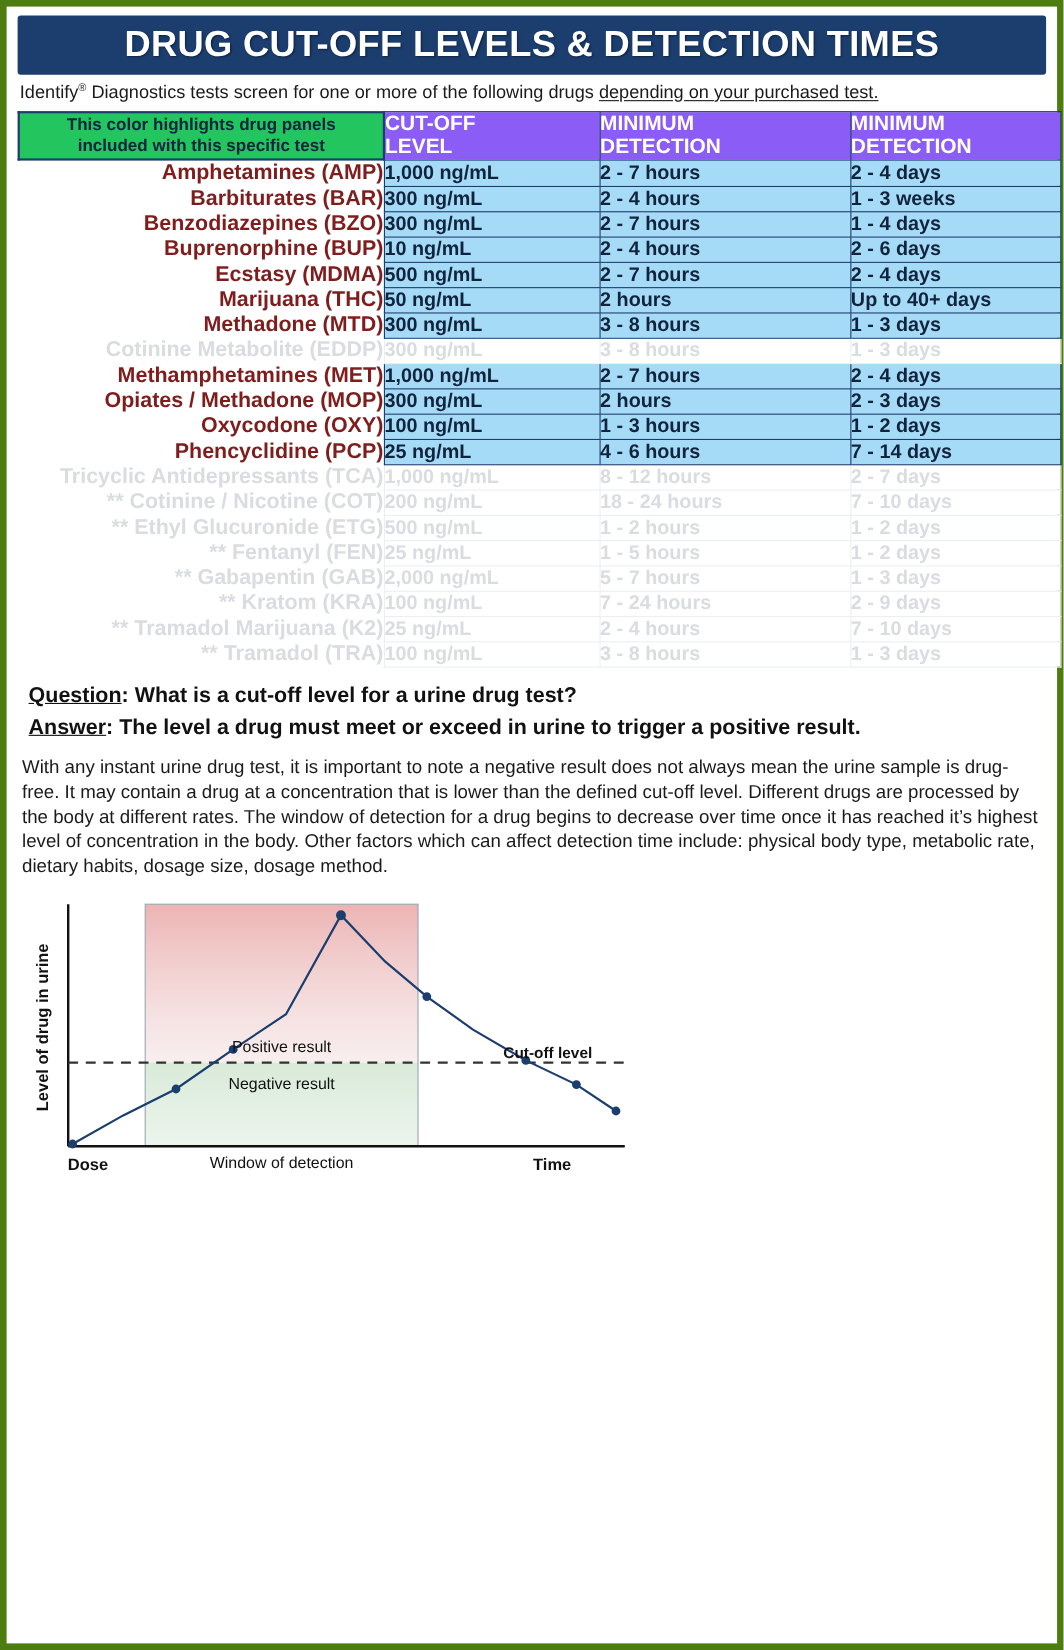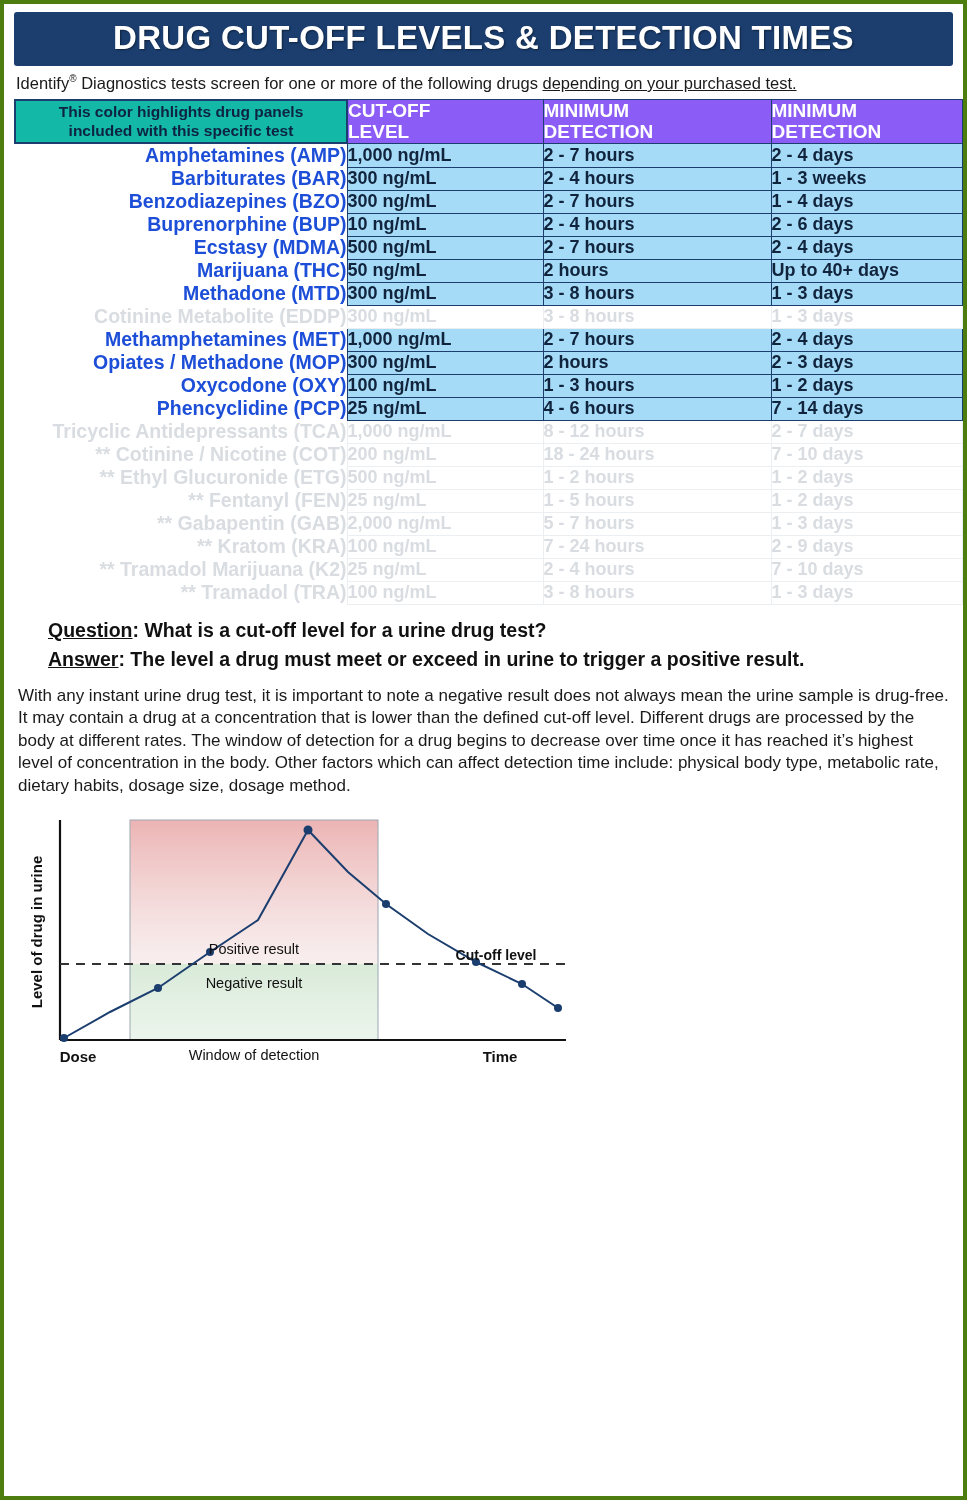--- a/index.html
+++ b/index.html
@@ -7,21 +7,21 @@
     margin: 0; padding: 0;
     width: 967px;
     background: #ffffff;
     font-family: "Liberation Sans", sans-serif;
   }
   .page {
     width: 967px;
     min-height: 1500px;
     position: relative;
     padding: 8px 10px 0 10px;
-    border: 4px solid #4d7c0f;
+    border: 6px solid #4d7c0f;
   }
 
   
   .title-bar {
     background: #1b3e6f;
     color: #ffffff;
     text-align: center;
     font-size: 33px;
     font-weight: bold;
     letter-spacing: 0.3px;
@@ -45,21 +45,21 @@
     table-layout: fixed;
   }
   table.main td, table.main th { padding: 0; }
 
   .col-name { width: 332px; }
   .col-cut  { width: 196px; }
   .col-min  { width: 228px; }
   .col-max  { width: 191px; }
 
   .legend-cell {
-    background: #14b8a6;
+    background: #22c55e;
     border: 2px solid #1b3e6f;
     text-align: center;
     font-size: 15.5px;
     color: #0d2340;
     line-height: 1.25;
     padding: 6px 8px;
     vertical-align: middle;
   }
   .hdr {
     background: #8b5cf6;
@@ -71,21 +71,21 @@
     vertical-align: middle;
     line-height: 1.12;
     border: 1px solid #1b3e6f;
   }
 
   .namecell {
     text-align: right;
     padding: 3px 12px 3px 4px;
     font-size: 19.5px;
     font-weight: bold;
-    color: #1d4ed8;
+    color: #7f1d1d;
     white-space: nowrap;
     vertical-align: middle;
   }
   .datacell {
     font-size: 18px;
     font-weight: bold;
     color: #11243d;
     padding: 4px 10px 5px 12px;
     vertical-align: middle;
     white-space: nowrap;
@@ -119,21 +119,21 @@
   .qa {
     padding: 12px 4px 2px 4px;
   }
   .qa-line {
     font-size: 19.5px;
     font-weight: bold;
     color: #111111;
     padding: 2px 0 4px 6px;
     white-space: nowrap;
   }
-  .qa-line .label { text-decoration: underline; margin-left: 24px; }
+  .qa-line .label { text-decoration: underline; }
 
   .body-text {
     font-size: 17px;
     color: #1a1a1a;
     line-height: 1.33;
     padding: 8px 4px 0 4px;
   }
 
   
   .bottom {

